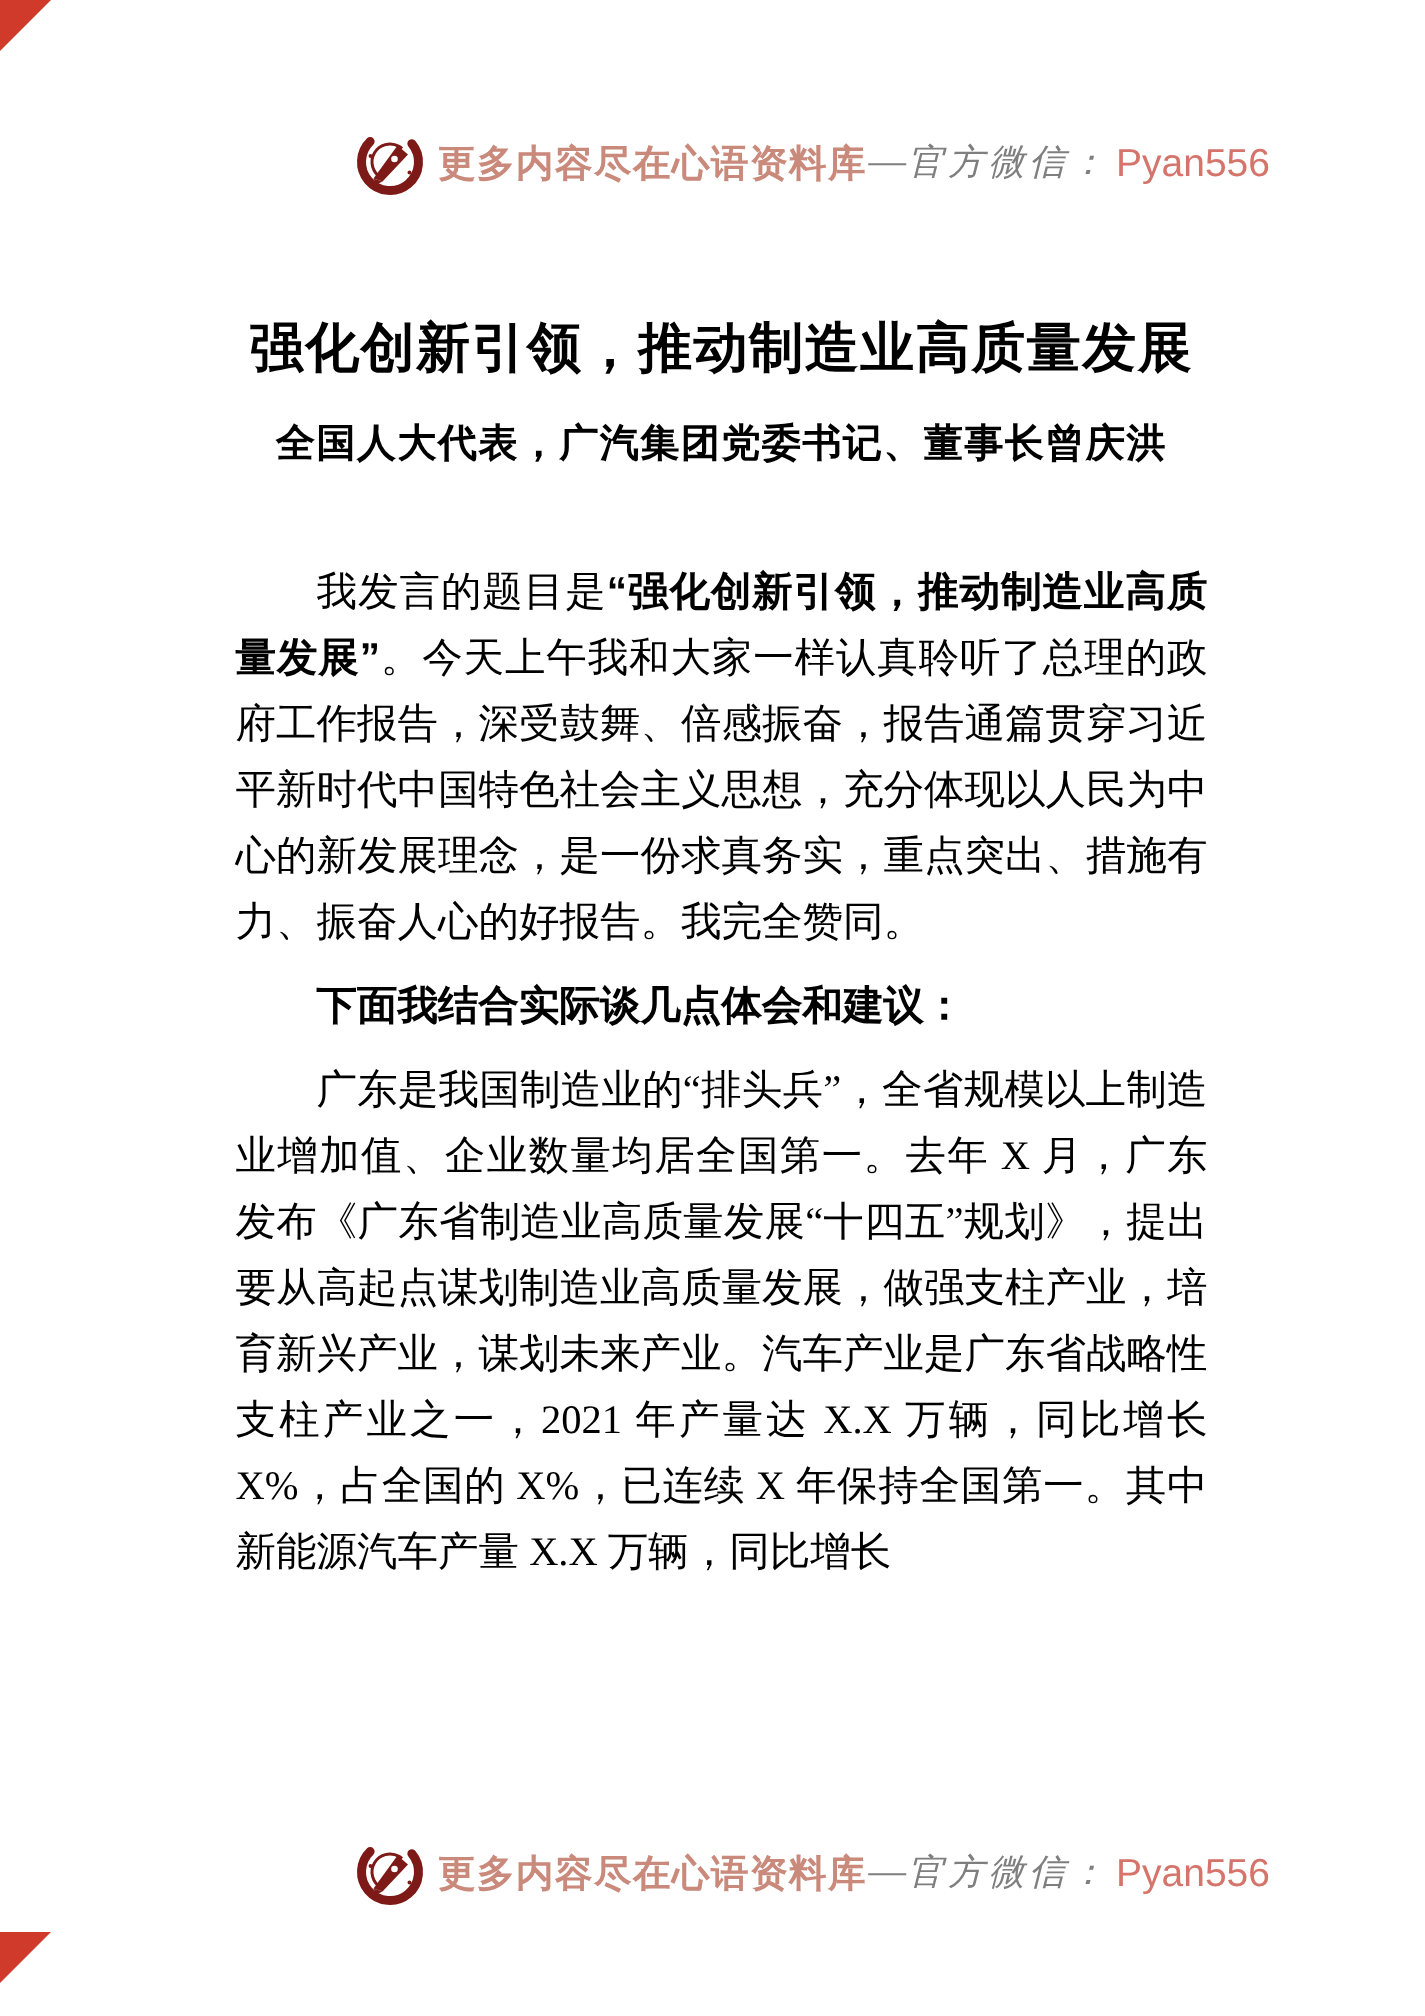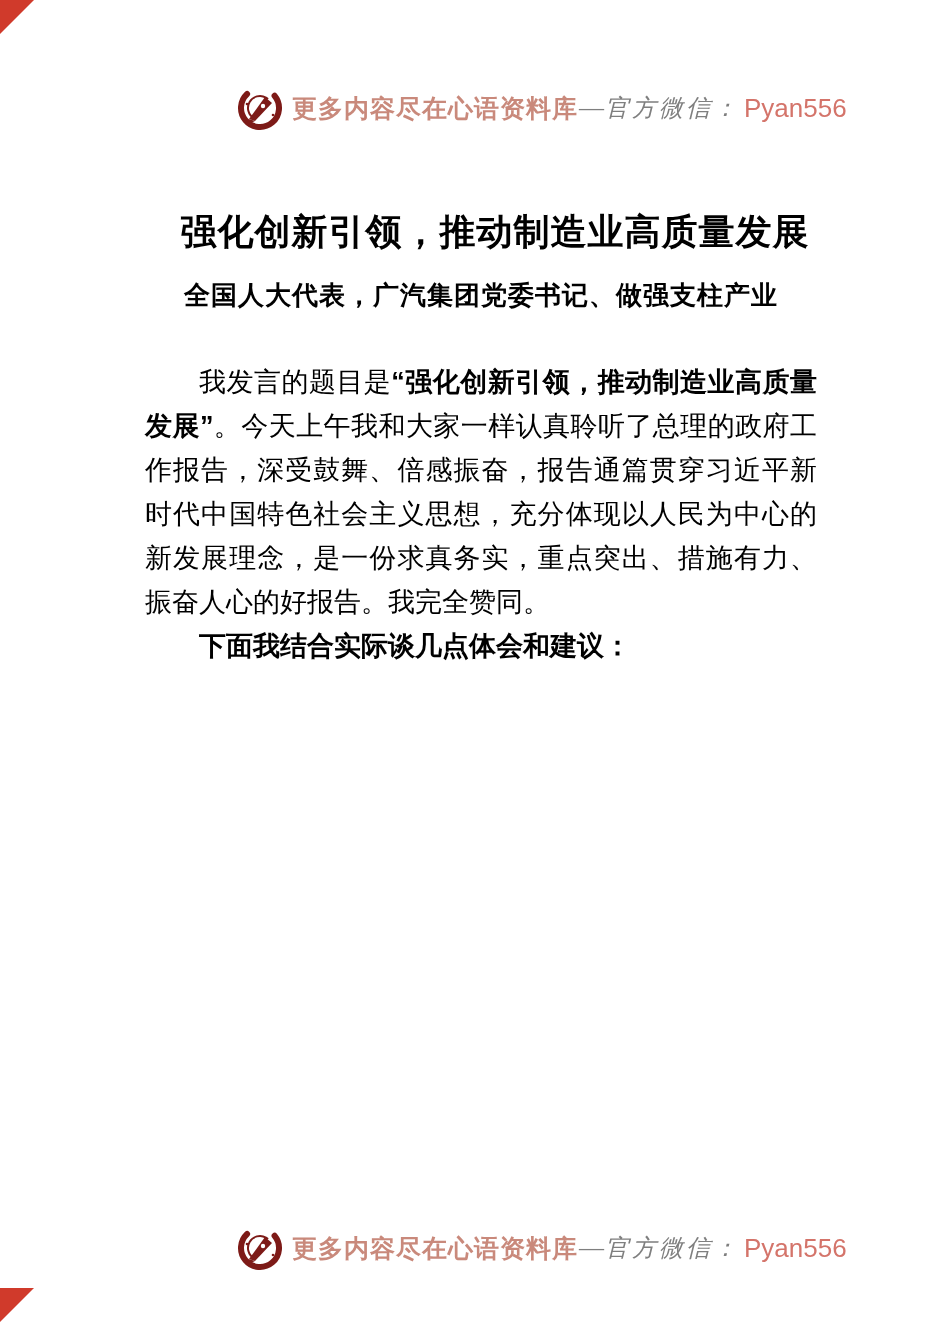--- a/index.html
+++ b/index.html
@@ -41,37 +41,37 @@
     letter-spacing:3px;
   }
   .wm-id {
     font-size:26px;
     font-family:"Liberation Sans", sans-serif;
     color:var(--wechat_id,#d4746a);
     margin-left:4px;
   }
 
   .doc-title {
-    position:absolute; top:208px; left:159px; width:672px;
+    position:absolute; top:208px; left:145px; width:672px;
     margin:0; text-align:center;
     font-family:"Liberation Sans", sans-serif;
     font-size:36px; font-weight:bold; letter-spacing:1px;
   }
   .doc-subtitle {
     position:absolute; top:278px; left:115px; width:732px;
     text-align:center;
     font-size:26px; font-weight:bold;
     letter-spacing:1px;
   }
   .doc-body {
     position:absolute; top:360px; left:145px; width:672px;
     font-size:27px; line-height:44px;
     text-align:justify;
   }
-  .para { margin:0; text-indent:2em; }
+  .para { margin:12px; text-indent:2em; }
   .para.heading span,
   .bold-seg {
     font-family:"Liberation Sans", sans-serif;
     font-weight:bold;
   }
 </style>
 </head>
 <body>
 
 <div class="page">
@@ -92,25 +92,26 @@
       </svg>
     </span>
     <span class="wm-brand">更多内容尽在心语资料库</span>
     <span class="wm-sep">—</span>
     <span class="wm-label">官方微信：</span>
     <span class="wm-id">Pyan556</span>
   </div>
 
   <h1 class="doc-title">强化创新引领，推动制造业高质量发展</h1>
 
-  <div class="doc-subtitle">全国人大代表，广汽集团党委书记、做强支柱产业</div>
+  <div class="doc-subtitle">全国人大代表，广汽集团党委书记、董事长曾庆洪</div>
 
   <div class="doc-body">
       <p class="para body"><span>我发言的题目是</span><span class="bold-seg">“强化创新引领，推动制造业高质量发展”</span><span>。今天上午我和大家一样认真聆听了总理的政府工作报告，深受鼓舞、倍感振奋，报告通篇贯穿习近平新时代中国特色社会主义思想，充分体现以人民为中心的新发展理念，是一份求真务实，重点突出、措施有力、振奋人心的好报告。我完全赞同。</span></p>
       <p class="para heading"><span class="bold-seg">下面我结合实际谈几点体会和建议：</span></p>
+      <p class="para body"><span>广东是我国制造业的“排头兵”，全省规模以上制造业增加值、企业数量均居全国第一。去年 X 月，广东发布《广东省制造业高质量发展“十四五”规划》，提出要从高起点谋划制造业高质量发展，做强支柱产业，培育新兴产业，谋划未来产业。汽车产业是广东省战略性支柱产业之一，2021 年产量达 X.X 万辆，同比增长 X%，占全国的 X%，已连续 X 年保持全国第一。其中新能源汽车产量 X.X 万辆，同比增长</span></p>
     </div>
 
   <div class="watermark footer-watermark">
     <span class="wm-logo">
       <svg viewBox="0 0 48 48" width="48" height="48" aria-hidden="true">
         <circle cx="24" cy="24" r="19" fill="none" stroke="#7d1a17" stroke-width="6" stroke-dasharray="88 32" stroke-linecap="round" transform="rotate(-40 24 24)"></circle>
         <circle cx="24" cy="24" r="12" fill="none" stroke="#7d1a17" stroke-width="2" stroke-dasharray="40 36" transform="rotate(120 24 24)"></circle>
         <path d="M13 35 L29 13 L36 19 L19 37 Z" fill="#7d1a17"></path>
         <circle cx="27" cy="22" r="2.2" fill="#ffffff"></circle>
         <path d="M13 35 L19 37 L15 39 Z" fill="#7d1a17"></path>

